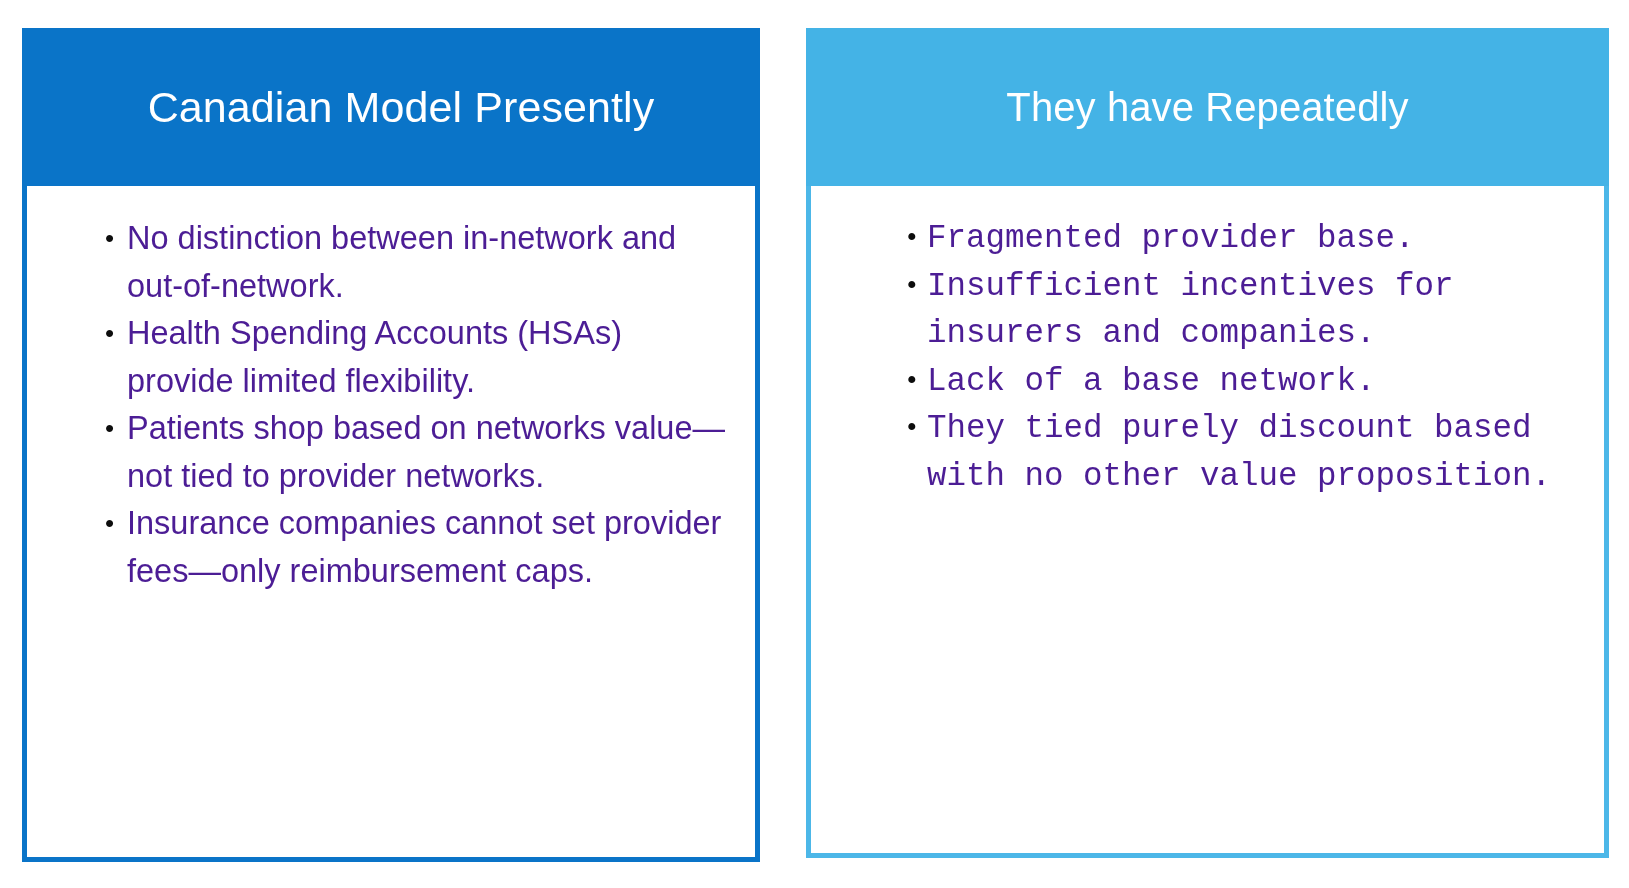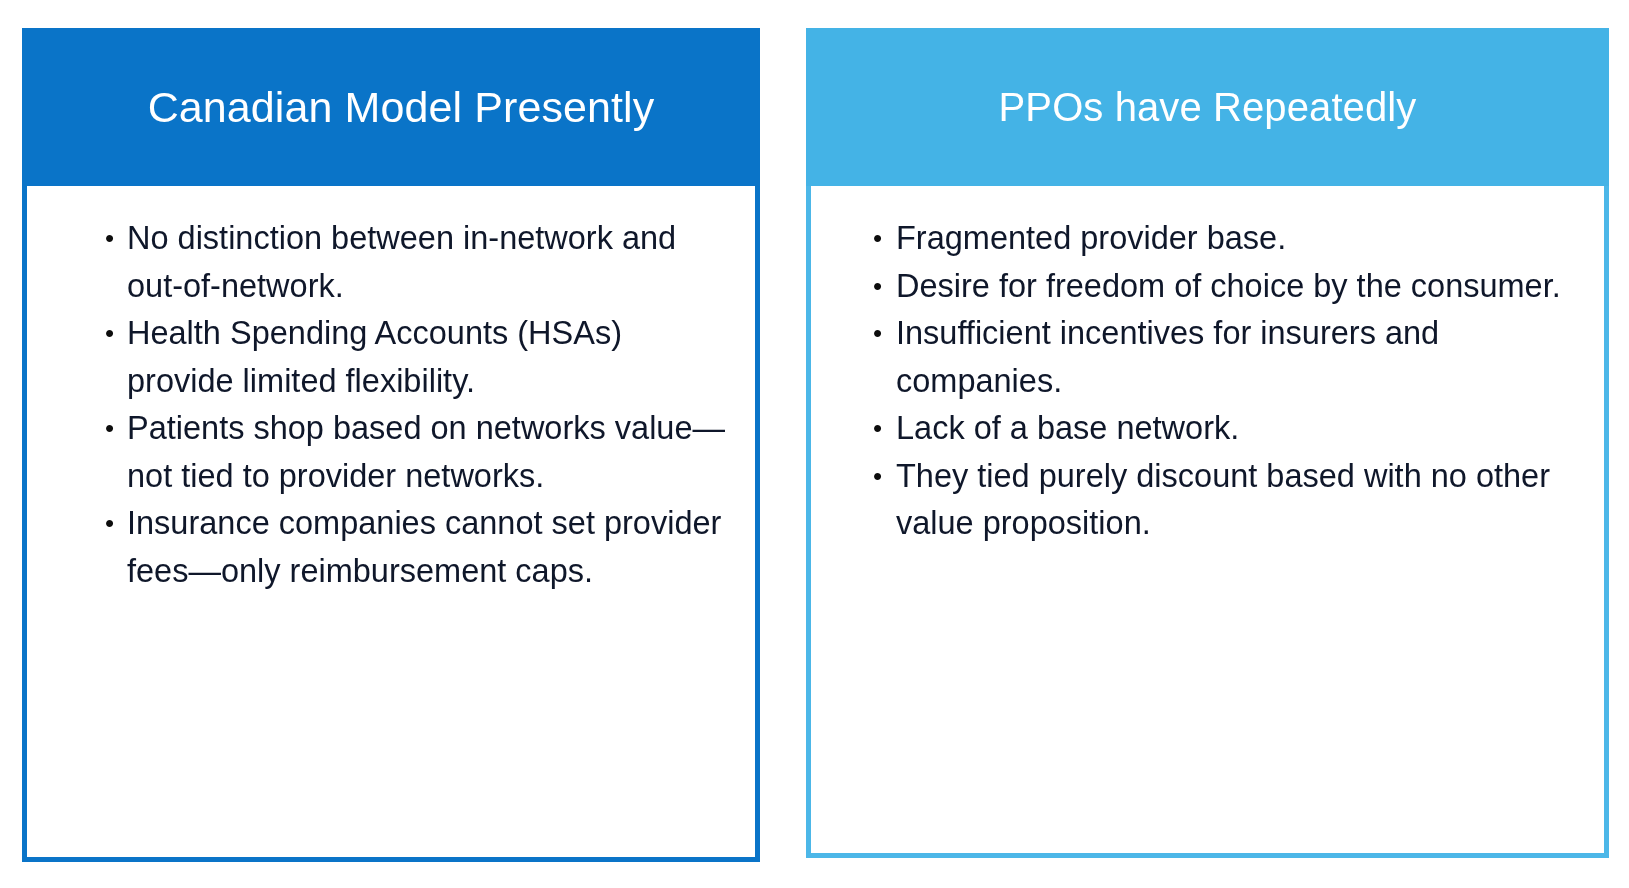--- a/index.html
+++ b/index.html
@@ -90,37 +90,38 @@
     box-sizing: border-box;
     background: #ffffff;
     overflow: hidden;
   }
 
   .panel-left .panel-body {
     padding: 29px 26px 0 78px;
   }
 
   .panel-right .panel-body {
-    padding: 29px 24px 0 62px;
+    padding: 29px 24px 0 93px;
+    font-family: Liberation Mono, monospace;
   }
 
   ul.bullets {
     list-style: none;
     margin: 0;
     padding: 0;
     color: #0d0d0d;
   }
 
   ul.bullets li {
     position: relative;
     font-size: 32.5px;
     line-height: 47.5px;
     padding-left: 22px;
     margin: 0 0 0 0;
-    color: #0f172a;
+    color: #4c1d95;
     font-weight: 400;
   }
 
   ul.bullets li::before {
     content: "\2022";
     position: absolute;
     left: 0;
     top: 0;
     font-size: 26px;
     line-height: 47.5px;
@@ -148,27 +149,26 @@
         <li>Health Spending Accounts (HSAs) provide limited flexibility.</li>
         <li>Patients shop based on networks value—not tied to provider networks.</li>
         <li>Insurance companies cannot set provider fees—only reimbursement caps.</li>
       </ul>
     </div>
   </div>
 
   <div class="panel panel-right">
     <div class="panel-header">
       <span class="title-block">
-        <span class="title-line">PPOs have Repeatedly</span>
+        <span class="title-line">They have Repeatedly</span>
       </span>
     </div>
     <div class="panel-body">
       <ul class="bullets">
         <li>Fragmented provider base.</li>
-        <li>Desire for freedom of choice by the consumer.</li>
         <li>Insufficient incentives for insurers and companies.</li>
         <li>Lack of a base network.</li>
         <li>They tied purely discount based with no other value proposition.</li>
       </ul>
     </div>
   </div>
 
 </div>
 
 </body></html>

